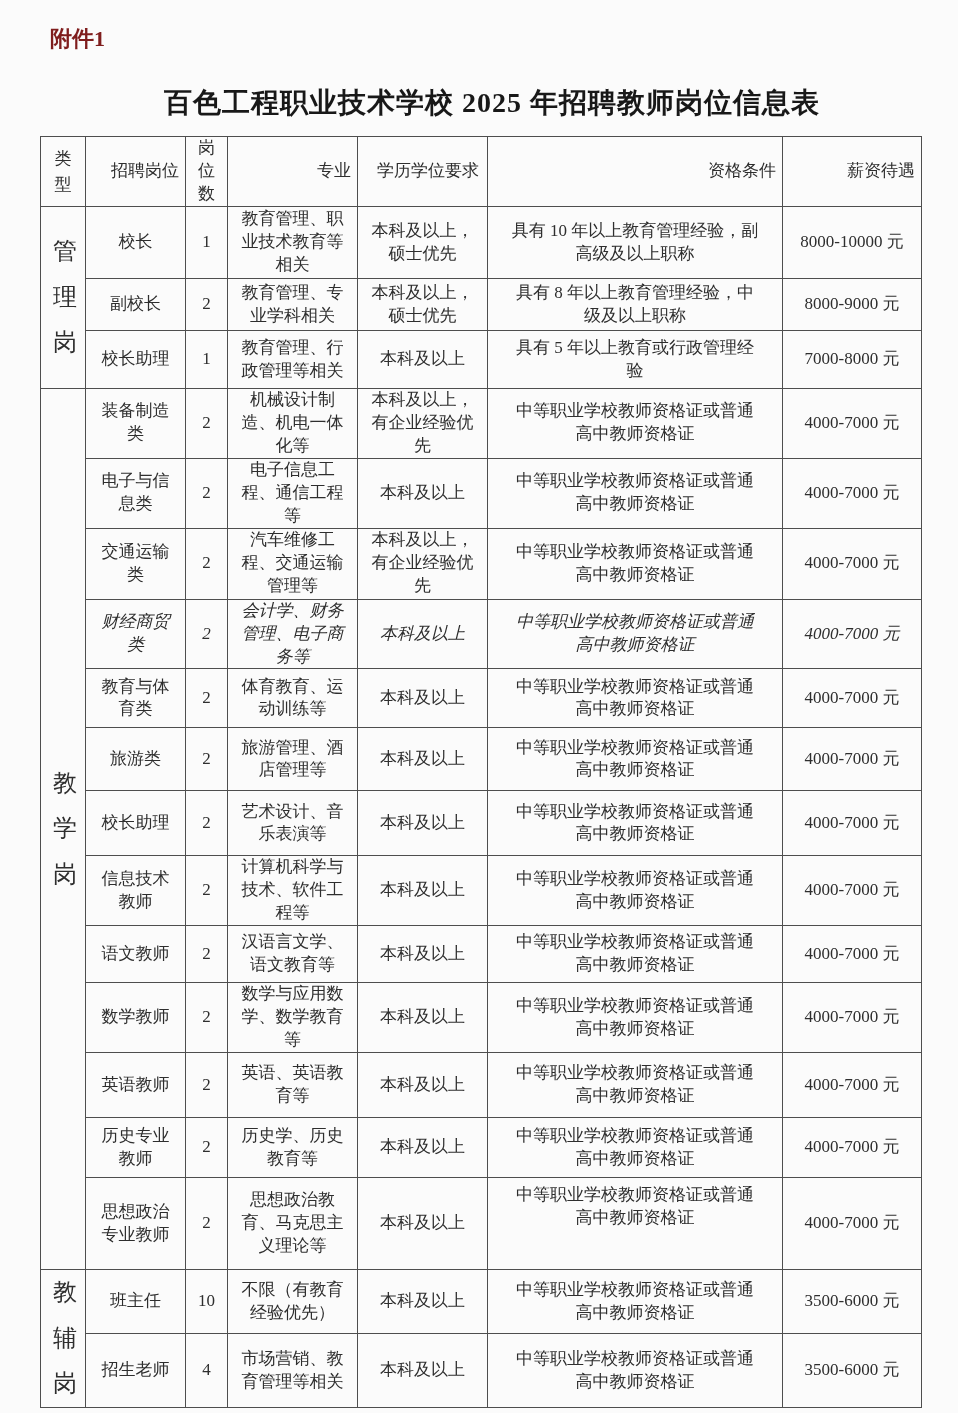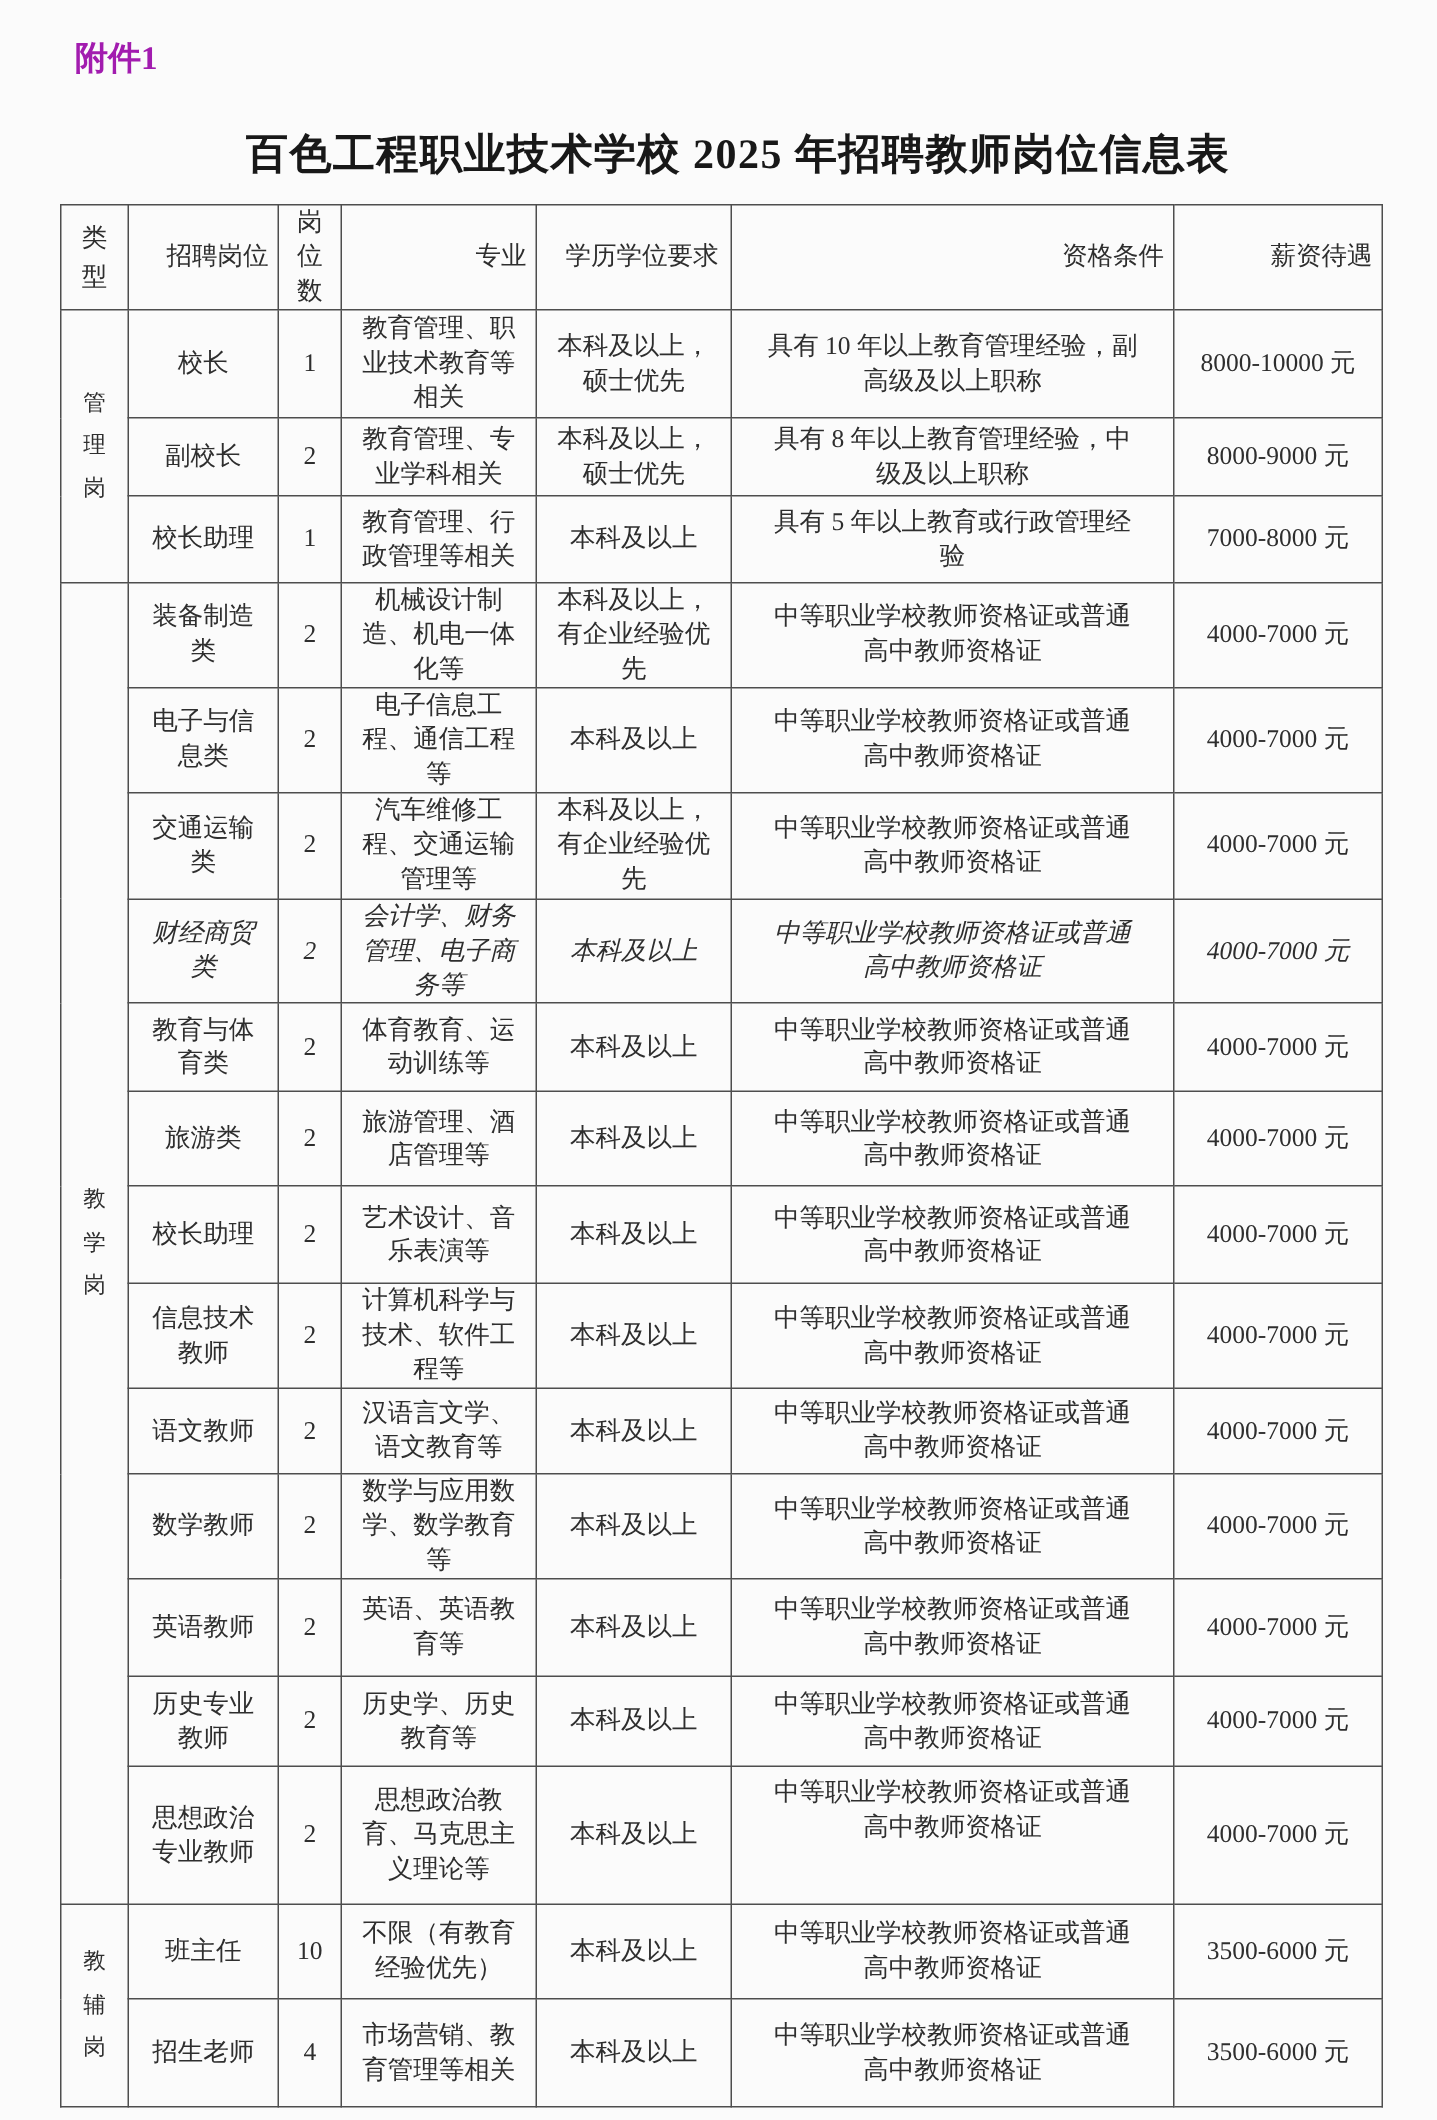--- a/index.html
+++ b/index.html
@@ -8,21 +8,21 @@
     background:#fbfbfb;
     font-family:"Liberation Serif","DejaVu Serif",serif;
     color:#2e2e2e;
     overflow:hidden;
   }
   .page{padding-top:24px;}
   .attachment{
     margin-left:50px;
     font-size:22px;
     font-weight:bold;
-    color:#a21caf;
+    color:#7f1d1d;
   }
   .title{
     width:881px;
     margin:30px 0 14px 40px;
     padding-left:124px;
     box-sizing:border-box;
     font-size:28px;
     font-weight:bold;
     color:#181818;
     letter-spacing:1px;
@@ -46,21 +46,21 @@
   thead th{text-align:right;padding:0 6px;}
   thead th.c-type{ text-align:center;padding:0 12px;line-height:1.5;margin-top:12px;}
   thead th.c-count{text-align:center;padding:0 11px;line-height:1.35;}
   thead th.c-pos{padding-left:12px;}
   thead th.c-major{padding-left:10px;}
   thead th.c-edu{padding:0 8px;}
   thead th.c-qual{padding-left:10px;}
   thead th.c-sal{padding-left:8px;}
   
   tbody td{text-align:center;}
-  td.cat{padding:0 12px;line-height:1.9;font-size:15px;}
+  td.cat{padding:0 12px;line-height:1.9;font-size:24px;}
   td.pos{padding:0 12px;}
   td.cnt{padding:0 6px;}
   td.maj{padding:0 8px;}
   td.edu{padding:0 10px;}
   td.qual{padding:0 20px;}
   td.sal{padding:0 6px;white-space:nowrap;}
   td.vtop{vertical-align:top;padding-top:6px;}
   
   tbody tr:nth-child(1){height:72px;}
   tbody tr:nth-child(2){height:52px;margin-left:40px;}

